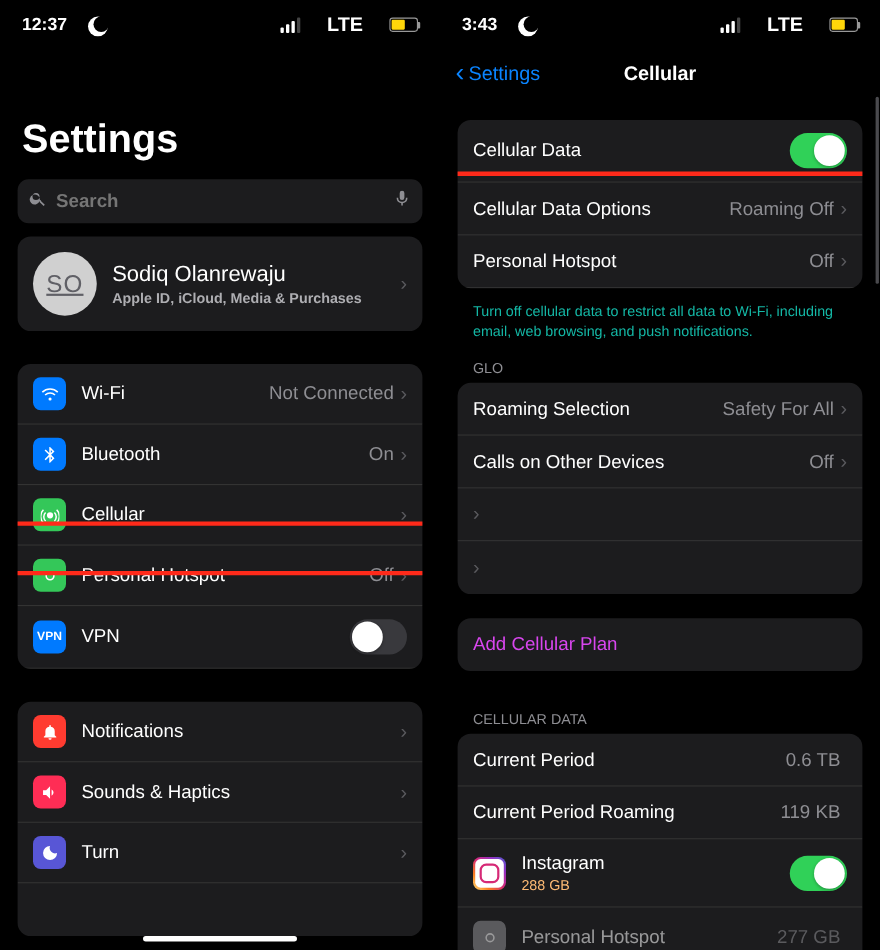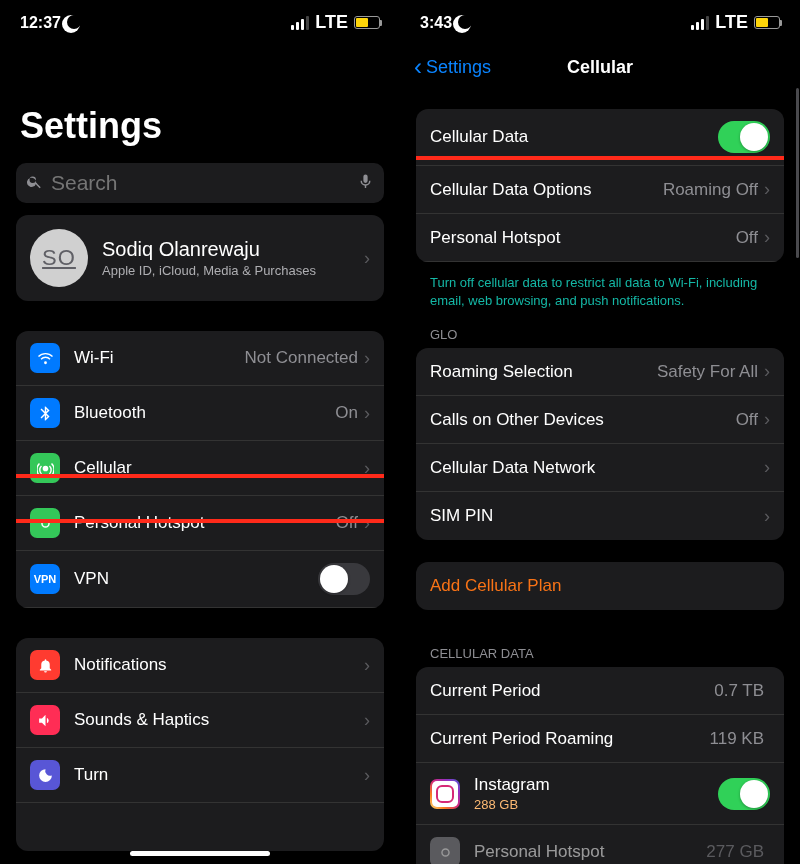--- a/index.html
+++ b/index.html
@@ -9,41 +9,41 @@
     height: 864px;
     overflow: hidden;
     font-family: -apple-system, "Helvetica Neue", Helvetica, Arial, sans-serif;
     display: flex;
   }
   .phone { width: 400px; height: 864px; background: #000; position: relative; overflow: hidden; }
   .statusbar {
     height: 45px; display: flex; justify-content: space-between; align-items: center;
     padding: 0 20px; color: #fff; font-size: 16px; font-weight: 600;
   }
-  .sb-left, .sb-right { display: flex; align-items: center; gap: 6px; }
+  .sb-left, .sb-right { display: flex; align-items: center; gap: 24px; }
   .moon { width: 14px; height: 14px; border-radius: 50%; background: #000; box-shadow: -3px 2px 0 2px #fff; display: inline-block; transform: translateY(-1px); }
   .signal { display: inline-flex; gap: 2px; align-items: flex-end; }
   .signal span { width: 3px; background: #fff; border-radius: 1px; }
   .signal span:nth-child(1){height:5px}
   .signal span:nth-child(2){height:8px}
   .signal span:nth-child(3){height:11px}
   .signal span:nth-child(4){height:14px;background:#444}
   .lte { font-size: 18px; }
   .batt { width: 26px; height: 13px; border: 1px solid #999; border-radius: 3px; position: relative; display: inline-block; }
   .batt::after{ content:""; position:absolute; right:-3px; top:3px; width:2px; height:6px; background:#999; border-radius:0 1px 1px 0;}
   .batt-fill { position:absolute; left:1px; top:1px; bottom:1px; width:50%; background:#ffd60a; border-radius:1px;}
   .page-title {
     color:#fff; font-size: 36px; font-weight: 700; padding: 60px 20px 10px;
   }
   .search-box {
     margin: 6px 16px 12px; height: 40px; background:#1c1c1e; border-radius:10px;
     display:flex; align-items:center; padding:0 10px; color:#8e8e93; gap:8px;
   }
   .search-box input {
-    flex:1; background:transparent; border:none; outline:none; color:#f0abfc; font-size:21px;
+    flex:1; background:transparent; border:none; outline:none; color:#f0abfc; font-size:17px;font-weight:bold;
   }
   .mic-icon, .mag-icon { color:#8e8e93; font-size:16px; }
   .group {
     margin: 0 16px 30px; background:#1c1c1e; border-radius:12px; overflow:hidden;
   }
   .phone2 .group { margin-bottom: 22px; }
   .row {
     display:flex; align-items:center; padding:12px 14px 12px 14px; min-height:48px;
     border-bottom:0.5px solid #333; position:relative;
   }
@@ -64,21 +64,21 @@
     box-shadow:0 1px 3px rgba(0,0,0,.3);
   }
   .toggle.on .knob { right:2px; }
   .toggle:not(.on) .knob { left:2px; }
   .profile-row { padding: 14px; }
   .avatar {
     width:58px;height:58px;border-radius:50%;background:#d0d0d0;color:#606066;
     display:flex;align-items:center;justify-content:center;font-size:22px;font-weight:500;margin-right:14px;letter-spacing:1px;text-decoration:underline;
   }
   .profile-name { color:#fff; font-size:20px; font-weight:400; }
-  .profile-sub { color:#aeaeb2; font-size:13px; margin-top:2px; }
+  .profile-sub { color:#aeaeb2; font-size:13px; margin-top:2px;font-weight:bold; }
   .highlight-box {
     position:absolute; border:4px solid #ff2a1a; pointer-events:none; border-radius:4px;
   }
   .home-ind {
     position:absolute; bottom:8px; left:50%; transform:translateX(-50%);
     width:140px; height:5px; background:#fff; border-radius:3px;
   }
   .bl-orange{background:#ff9500}.bl-blue{background:#007aff}.bl-green{background:#34c759}
   .bl-gray{background:#8e8e93}.bl-red{background:#ff3b30}.bl-pink{background:#ff2d55}
   .bl-indigo{background:#5856d6}
@@ -87,21 +87,21 @@
     display:flex; align-items:center; padding:10px 14px; position:relative; height:44px;
   }
   .back { color:#0a84ff; font-size:18px; display:flex; align-items:center; gap:4px; }
   .nav-title { position:absolute; left:0; right:0; text-align:center; color:#fff; font-size:18px; font-weight:600; pointer-events:none; }
   .footer-note {
     color:#14b8a6; font-size:13px; padding:8px 30px 4px; line-height:1.35;
   }
   .section-header {
     color:#8e8e93; font-size:13px; padding:14px 30px 6px; text-transform:uppercase;
   }
-  .link-row .row-label{ color:#f97316; }
+  .link-row .row-label{ color:#d946ef; }
   .app-icon {
     width:30px;height:30px;border-radius:7px;margin-right:14px;flex-shrink:0;
     background:linear-gradient(45deg,#feda75,#fa7e1e,#d62976,#962fbf,#4f5bd5);
     position:relative;
   }
   .app-icon::after{
     content:"";position:absolute;inset:2px;border-radius:5px;background:#fff;
   }
   .app-icon::before{
     content:"";position:absolute;inset:6px;border:2px solid #d62976;border-radius:6px;z-index:2;
@@ -310,41 +310,39 @@
       <div class="row-label">Roaming Selection</div>
       <div class="row-value">Safety For All</div>
       <span class="chevron">›</span>
     </div>
     <div class="row">
       <div class="row-label">Calls on Other Devices</div>
       <div class="row-value">Off</div>
       <span class="chevron">›</span>
     </div>
     <div class="row">
-      <div class="row-label">Cellular Data Network</div>
-      <span class="chevron">›</span>
-    </div>
-    <div class="row">
-      <div class="row-label">SIM PIN</div>
+      <span class="chevron">›</span>
+    </div>
+    <div class="row">
       <span class="chevron">›</span>
     </div>
   </div>
 
   <div class="group">
     <div class="row link-row">
       <div class="row-label">Add Cellular Plan</div>
     </div>
   </div>
 
   <div class="section-header">CELLULAR DATA</div>
 
   <div class="group">
     <div class="row">
       <div class="row-label">Current Period</div>
-      <div class="row-value">0.7 TB</div>
+      <div class="row-value">0.6 TB</div>
     </div>
     <div class="row">
       <div class="row-label">Current Period Roaming</div>
       <div class="row-value">119 KB</div>
     </div>
     <div class="row two-line">
       <div class="app-icon"></div>
       <div style="flex:1">
         <div class="row-label">Instagram</div>
         <div class="sub">288 GB</div>

